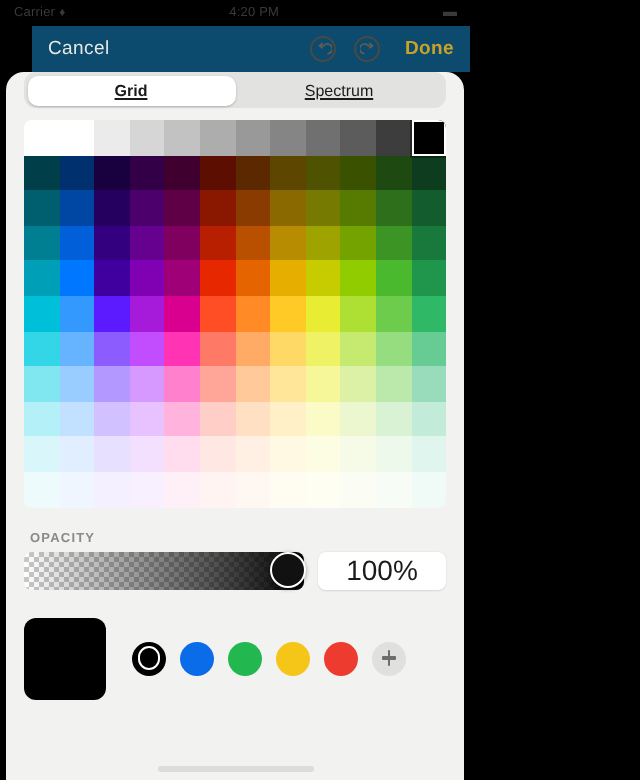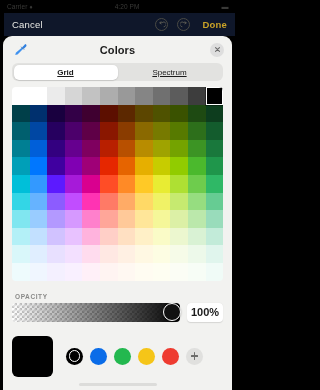--- a/index.html
+++ b/index.html
@@ -25,24 +25,24 @@
     letter-spacing:0.1px;
   }
   #status-left { display:flex; align-items:center; gap:2px; flex:0 0 auto; }
   #status-center { flex:1; text-align:center; }
   #status-right { display:flex; align-items:center; gap:2px; flex:0 0 auto; }
   .wifi-glyph { font-size:6px; line-height:1; }
   .battery-glyph { font-size:7px; line-height:1; letter-spacing:-0.5px; }
 
   
   #nav-bar {
-    position:absolute; top:13px; left:4px; right:0; height:23px;
+    position:absolute; top:13px; left:16px; right:0; height:23px;
     display:flex; align-items:center;
     padding:0 8px;
-    background:#0f172a;
+    background:#0c4a6e;
   }
   #nav-cancel {
     font-size:9.5px; color:#e8e8e4; letter-spacing:0.2px;
   }
   #nav-spacer { flex:1; }
   .nav-circle-btn {
     width:13px; height:13px; border-radius:50%;
     border:0.8px solid #4a4a44;
     margin-left:9px;
     display:flex; align-items:center; justify-content:center;
@@ -176,25 +176,25 @@
     top:50%;
     width:18px; height:18px;
     border-radius:50%;
     background:#111;
     border:1.6px solid #ffffff;
     box-shadow:0 0.5px 2px rgba(0,0,0,0.38);
     transform:translate(-50%,-50%);
     z-index:4;
   }
   #opacity-value {
-    width:36px; height:19px;
+    width:64px; height:19px;
     background:#ffffff;
     border-radius:4px;
     display:flex; align-items:center; justify-content:center;
-    font-size:11px; font-weight:bold; color:#1b1b1b;
+    font-size:14px; font-weight:normal; color:#1b1b1b;
     box-shadow:0 0.4px 1px rgba(0,0,0,0.12);
   }
 
   
   #bottom-row {
     margin:14px 9px 0 9px;
     display:flex; align-items:center;
   }
   #current-color {
     width:41px; height:41px;
@@ -268,37 +268,20 @@
         <path d="M2.4 7.2A3 3 0 1 1 5 2.2h2.6"></path>
         <path d="M6.1 0.9 7.8 2.3 6.2 3.6"></path>
       </svg>
     </div>
 
     <div id="nav-done">Done</div>
   </div>
 
   <div id="picker-sheet">
 
-    <div id="picker-header">
-      <div id="eyedropper-btn">
-        <svg width="15" height="15" viewBox="0 0 16 16" fill="none">
-          <path d="M12.6 2.1a1.7 1.7 0 0 1 1.4 2.8l-2.4 2.4-1.8-1.8 2.4-2.4a1.6 1.6 0 0 1 .4-.1z" fill="#2f7fe0"></path>
-          <path d="M9.6 5.9 10.9 7.2 5.1 13a1.4 1.4 0 0 1-.7.4l-2 .5.5-2a1.4 1.4 0 0 1 .4-.7z" fill="#3f92f0"></path>
-          <path d="M9.1 5.4 11.4 7.7" stroke="#1f5fae" stroke-width="1" stroke-linecap="round"></path>
-        </svg>
-      </div>
-
-      <div id="picker-title">Colors</div>
-
-      <div id="close-btn">
-        <svg width="7" height="7" viewBox="0 0 10 10" stroke="#6b6b6b" stroke-width="1.6" stroke-linecap="round">
-          <path d="M2.2 2.2 7.8 7.8M7.8 2.2 2.2 7.8"></path>
-        </svg>
-      </div>
-    </div>
 
     <div id="segmented">
         <div class="seg-item selected">Grid</div>
         <div class="seg-item">Spectrum</div>
       </div>
 
     <div id="grid-wrap">
       <div id="color-grid">
           <div class="swatch-cell" style="background: rgb(255, 255, 255);"></div>
           <div class="swatch-cell" style="background: rgb(255, 255, 255);"></div>

